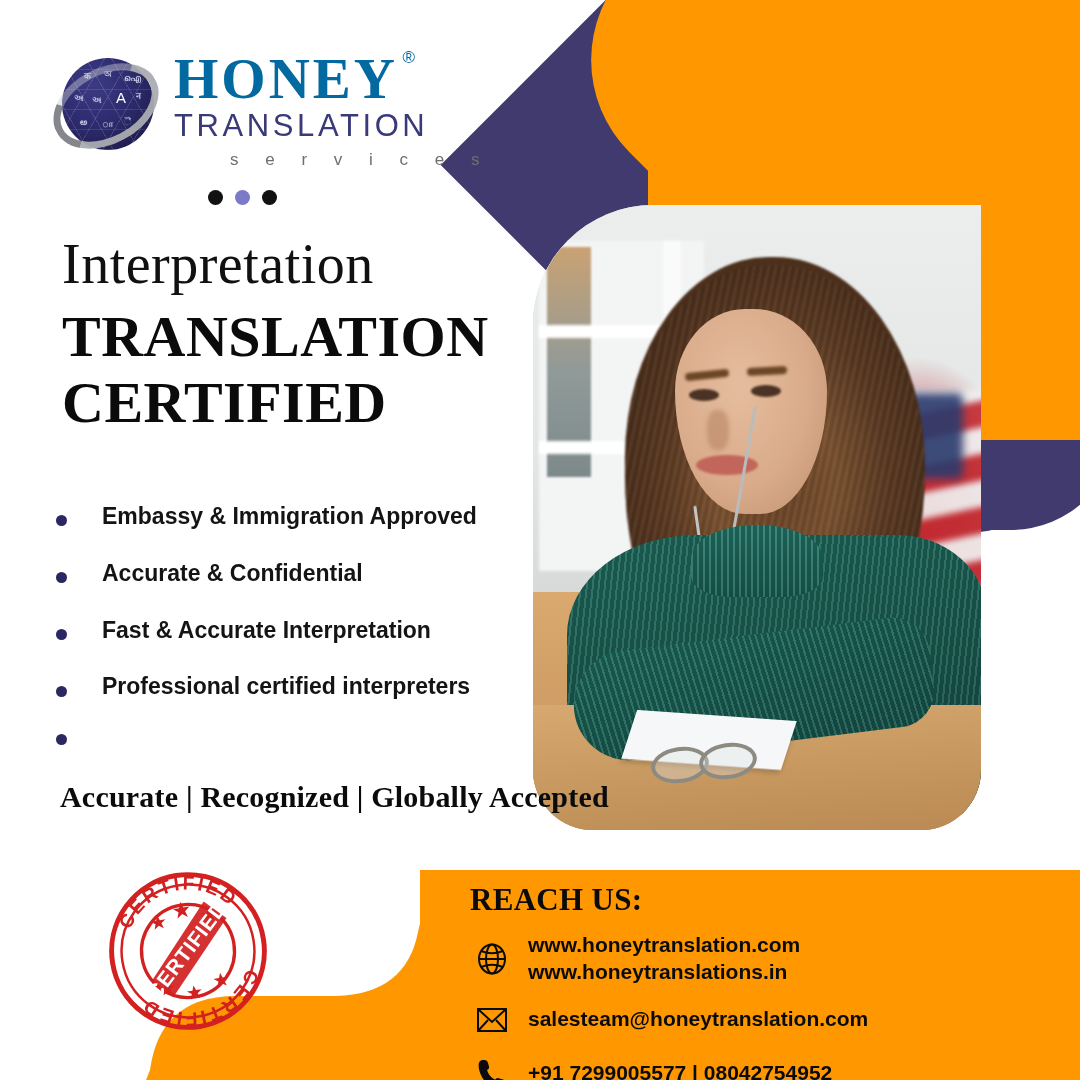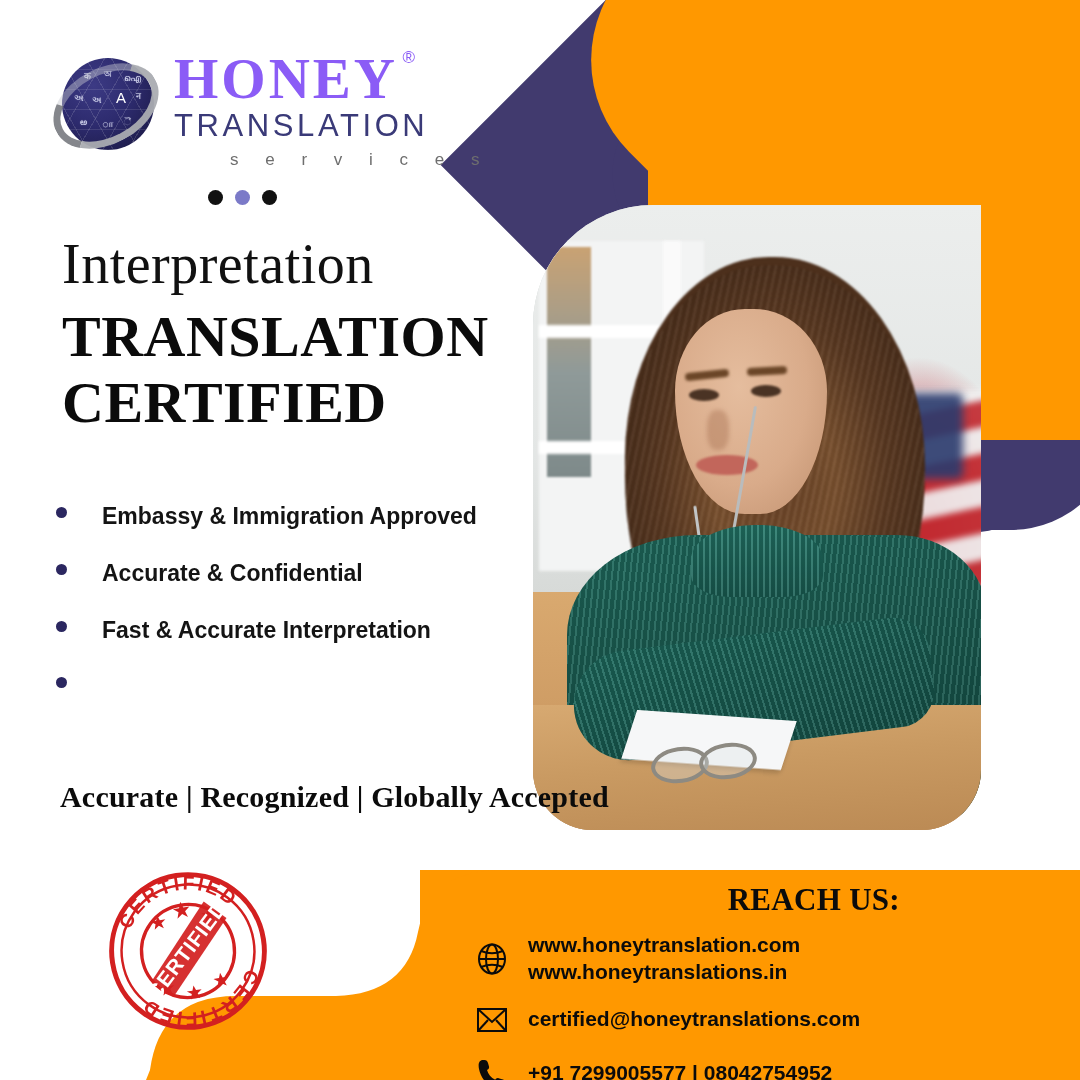--- a/index.html
+++ b/index.html
@@ -293,21 +293,21 @@
       repeating-linear-gradient(60deg,rgba(255,255,255,.13) 0 1px,rgba(0,0,0,0) 1px 22px),
       repeating-linear-gradient(-60deg,rgba(255,255,255,.13) 0 1px,rgba(0,0,0,0) 1px 22px),
       repeating-linear-gradient(0deg,rgba(255,255,255,.11) 0 1px,rgba(0,0,0,0) 1px 20px);
   }
   .logo-text{padding-top:6px;}
   .logo-honey{
     font-family:"Liberation Serif", serif;
     font-weight:700;
     font-size:57px;
     letter-spacing:3px;
-    color:#8b5cf6;
+    color:#0369a1;
     line-height:.95;
     position:relative;
     display:inline-block;
   }
   .logo-reg{
     position:absolute;right:-20px;top:-2px;
     font-size:17px;font-weight:400;
     font-family:"Liberation Sans", sans-serif;
   }
   .logo-translation{
@@ -349,21 +349,21 @@
     font-weight:700;
     font-size:58px;
     letter-spacing:.5px;
     color:#0b0b0b;
     line-height:1.14;
     margin-top:12px;
   }
 
   
   .bullets{position:absolute;left:56px;top:498px;z-index:10;width:470px;}
-  .bullet-row{display:flex;align-items:flex-start;margin-bottom:20px;}
+  .bullet-row{display:flex;align-items:center;margin-bottom:20px;}
   .bullet-dot{
     flex:0 0 auto;width:11px;height:11px;border-radius:50%;
     background:#2B2760;margin-top:9px;
   }
   .bullet-text{
     margin-left:35px;
     font-family:"Liberation Sans", sans-serif;
     font-weight:700;
     font-size:23px;
     color:#141414;
@@ -394,21 +394,21 @@
     position:absolute;left:0;top:0;width:100%;height:100%;
   }
   .contact-content{
     position:absolute;left:330px;top:12px;width:600px;z-index:9;
   }
   .reach-title{
     font-family:"Liberation Serif", serif;
     font-weight:700;
     font-size:31px;
     color:#0b0b0b;
-    text-align:right;
+    text-align:left;
     width:430px;
     letter-spacing:.3px;
   }
   .contact-row{display:flex;align-items:center;margin-top:14px;}
   .c-icon{
     flex:0 0 auto;width:44px;height:40px;
     display:flex;align-items:center;justify-content:center;
   }
   .c-text{
     font-family:"Liberation Sans", sans-serif;
@@ -516,20 +516,24 @@
     <div class="bullet-row">
       <div class="bullet-dot"></div>
       <div class="bullet-text">Accurate &amp; Confidential</div>
     </div>
     <div class="bullet-row">
       <div class="bullet-dot"></div>
       <div class="bullet-text">Fast &amp; Accurate Interpretation</div>
     </div>
     <div class="bullet-row">
       <div class="bullet-dot"></div>
+      <div class="bullet-text">Professional certified interpreters</div>
+    </div>
+    <div class="bullet-row">
+      <div class="bullet-dot"></div>
     </div>
   </div>
 
   <div class="tagline">Accurate  |  Recognized  |  Globally Accepted</div>
 
   <div class="stamp">
     <svg viewBox="0 0 200 200" width="166" height="166" aria-hidden="true">
       <defs>
         <path id="arcTop" d="M 100,100 m -74,0 a 74,74 0 1,1 148,0" fill="none"></path>
         <path id="arcBot" d="M 100,100 m 74,0 a 74,74 0 1,1 -148,0" fill="none"></path>
@@ -587,21 +591,21 @@
 
       <div class="contact-row">
         <div class="c-icon">
           <svg width="32" height="26" viewBox="0 0 32 26" aria-hidden="true">
             <rect x="2" y="2" width="28" height="22" fill="none" stroke="#0b0b0b" stroke-width="2"></rect>
             <polyline points="2,2 16,15 30,2" fill="none" stroke="#0b0b0b" stroke-width="2"></polyline>
             <line x1="2" y1="24" x2="12" y2="13" stroke="#0b0b0b" stroke-width="2"></line>
             <line x1="30" y1="24" x2="20" y2="13" stroke="#0b0b0b" stroke-width="2"></line>
           </svg>
         </div>
-        <div class="c-text">certified@honeytranslations.com</div>
+        <div class="c-text">salesteam@honeytranslation.com</div>
       </div>
 
       <div class="contact-row">
         <div class="c-icon">
           <svg width="30" height="32" viewBox="0 0 30 32" aria-hidden="true">
             <path d="M 6 2 C 2 2 1 6 2 11 C 4 21 11 29 22 31 C 27 31.6 29 28 28.6 24.5
                      C 28.4 22.6 27 21.8 25 21.2 L 21.6 20.2 C 20 19.8 19 20.6 18.2 21.8
                      C 14 19.6 11.2 16.2 10 12 C 11.4 11.4 12.4 10.4 12 8.6 L 11 5
                      C 10.4 3 9.4 2 7.4 2 Z" fill="#0b0b0b"></path>
           </svg>

